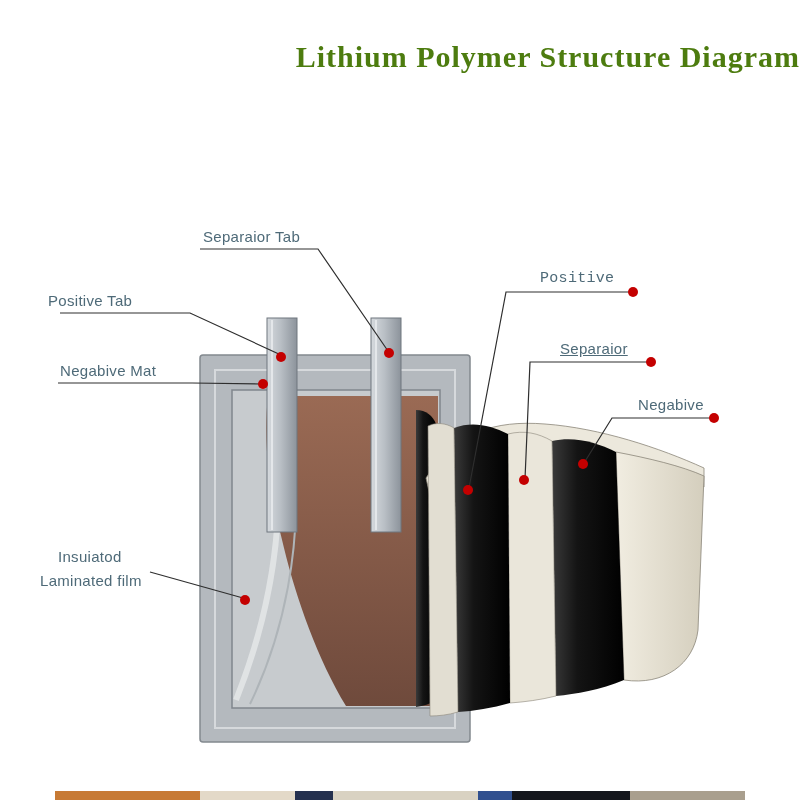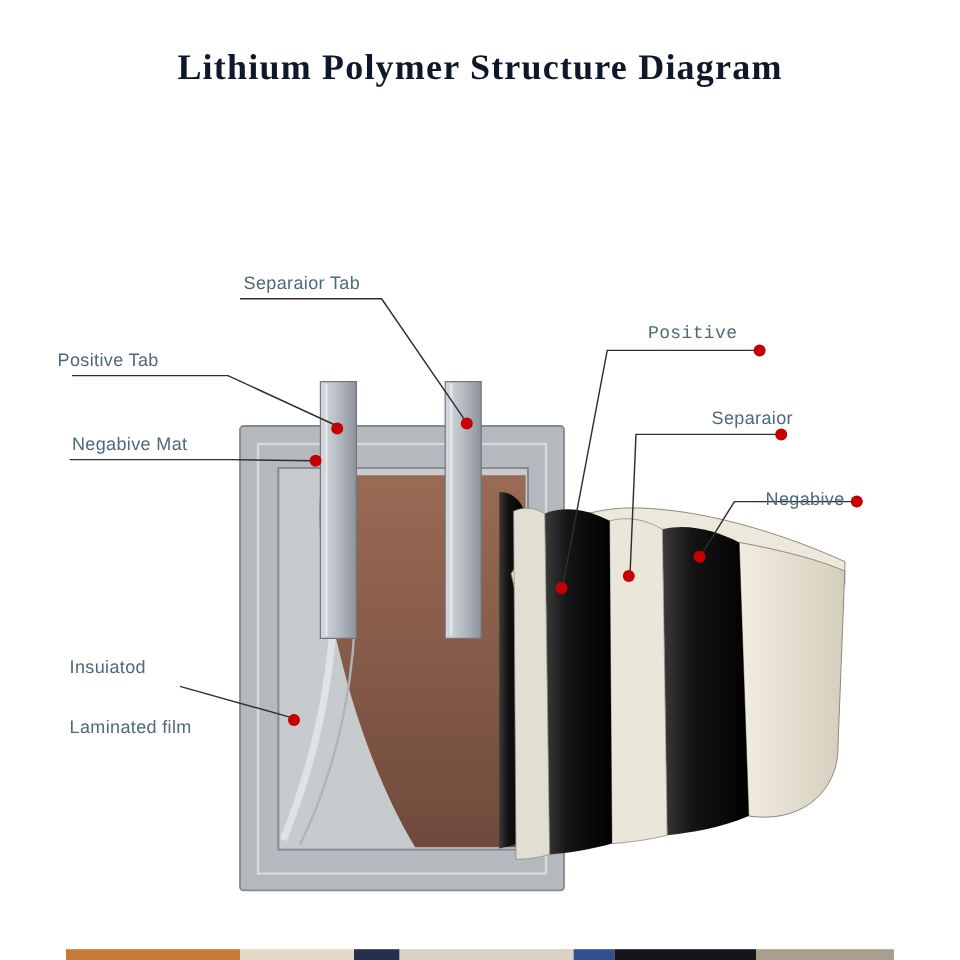--- a/index.html
+++ b/index.html
@@ -11,26 +11,26 @@
   .stage{
     position:relative;
     width:800px;height:800px;
     background:#ffffff;
     overflow:hidden;
     font-family:"Liberation Sans", sans-serif;
   }
   .title{
     position:absolute;
     left:0;top:40px;width:800px;
-    text-align:center;
+    text-align:right;
     font-family:"Liberation Serif", serif;
     font-weight:700;
     font-size:30px;
     letter-spacing:1px;
-    color:#0f172a;
+    color:#4d7c0f;
   }
   .diagram-svg{position:absolute;left:0;top:0;}
   .label{
     position:absolute;
     color:var(--label-color);
     font-size:15px;
     letter-spacing:0.3px;
     white-space:nowrap;
   }
   .leader{stroke:var(--line-color);stroke-width:1.2;fill:none;}
@@ -127,24 +127,24 @@
       <circle class="dot" cx="633" cy="292" r="5"></circle>
       <circle class="dot" cx="651" cy="362" r="5"></circle>
       <circle class="dot" cx="714" cy="418" r="5"></circle>
     </g>
   </svg>
 
   <div class="label" style="left:203px;top:228px;">Separaior Tab</div>
   <div class="label" style="left:48px;top:292px;">Positive Tab</div>
   <div class="label" style="left:60px;top:362px;">Negabive Mat</div>
   <div class="label" style="left:58px;top:548px;">Insuiatod</div>
-  <div class="label" style="left:58px;top:572px;margin-top:26px;">Laminated film</div>
+  <div class="label" style="left:40px;top:572px;">Laminated film</div>
   <div class="label" style="left:540px;top:270px;font-family:Liberation Mono, monospace;">Positive</div>
-  <div class="label" style="left:593px;top:340px;">Separaior</div>
-  <div class="label" style="left:638px;top:396px;margin-top:12px;">Negabive</div>
+  <div class="label" style="left:560px;top:340px;text-decoration:underline;">Separaior</div>
+  <div class="label" style="left:638px;top:396px;">Negabive</div>
 
   <div class="bottom-strip">
       <div style="width: 145px; background: rgb(199, 122, 53);"></div>
       <div style="width: 95px; background: rgb(227, 217, 200);"></div>
       <div style="width: 38px; background: rgb(36, 48, 78);"></div>
       <div style="width: 145px; background: rgb(217, 210, 194);"></div>
       <div style="width: 34px; background: rgb(49, 80, 143);"></div>
       <div style="width: 118px; background: rgb(20, 22, 28);"></div>
       <div style="width: 115px; background: rgb(169, 159, 142);"></div>
     </div>

